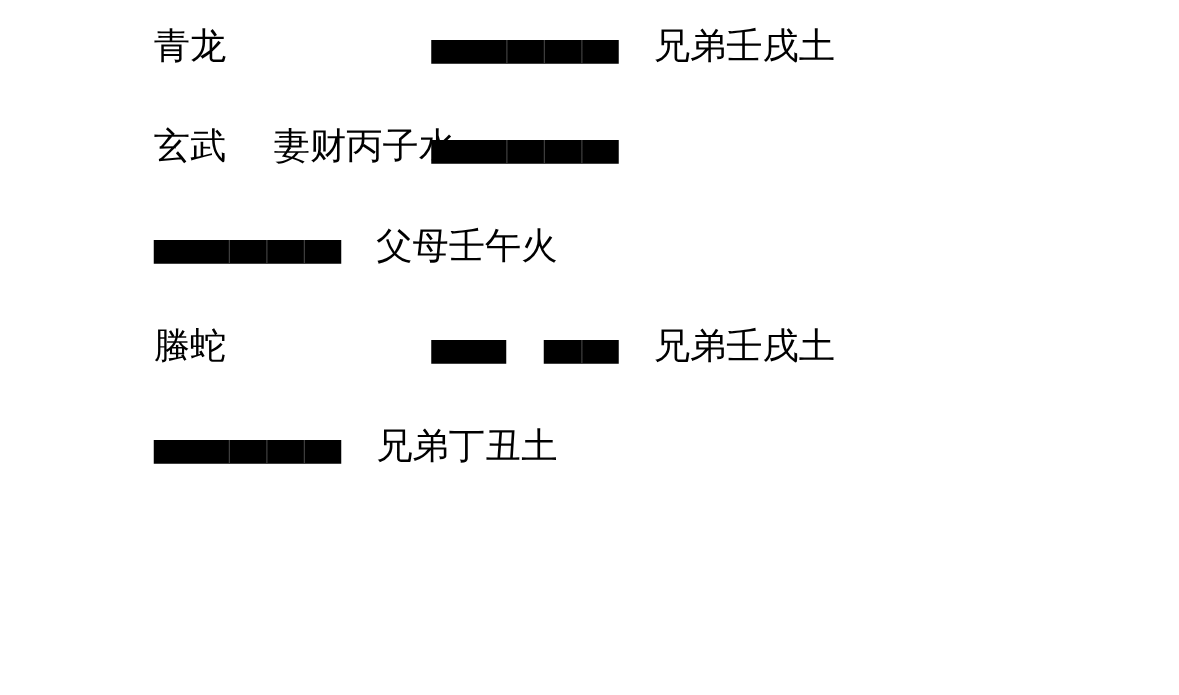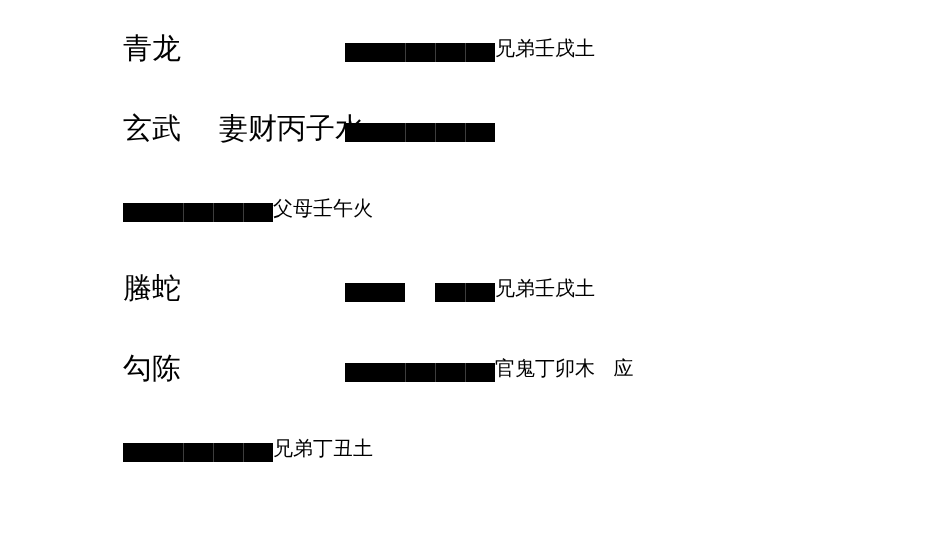--- a/index.html
+++ b/index.html
@@ -15,21 +15,21 @@
     overflow: hidden;
   }
   .stage {
     position: relative;
     width: 943px;
     height: 556px;
     background: #ffffff;
   }
   .rows {
     position: absolute;
-    top: 12px;
+    top: 1px;
     left: 0;
     width: 943px;
   }
   .row {
     display: flex;
     align-items: center;
     height: 80px;
     padding-left: 123px;
     box-sizing: border-box;
   }
@@ -79,21 +79,22 @@
   .line-yin .seg-right {
     width: 60px;
     height: 19px;
     background-color: #000000;
     background-image: linear-gradient(#3d3d3d, #3d3d3d);
     background-position: 30px 0;
     background-size: 1px 100%;
     background-repeat: no-repeat;
   }
   .right-cell {
-    font-size: 20px;
+    margin-left: 28px;
+    font-size: 29px;
     line-height: 1;
     white-space: nowrap;
     transform: translateY(-4px);
     letter-spacing: 0;
   }
   .marker {
     margin-left: 13px;
   }
   .marker:empty {
     margin-left: 0;
@@ -142,31 +143,20 @@
         <div class="seg-left"></div>
         <div class="seg-gap"></div>
         <div class="seg-right"></div>
       </div>
       <div class="right-cell">
         <span>兄弟壬戌土</span>
         <span class="marker"></span>
       </div>
     </div>
 
-    <div class="row">
-      <div class="left-cell">
-        <span>勾陈</span>
-        <span class="hidden-spirit"></span>
-      </div>
-      <div class="line line-yang"></div>
-      <div class="right-cell">
-        <span>官鬼丁卯木</span>
-        <span class="marker">应</span>
-      </div>
-    </div>
 
     <div class="row">
       <div class="line line-yang"></div>
       <div class="right-cell">
         <span>兄弟丁丑土</span>
         <span class="marker"></span>
       </div>
     </div>
 
   </div>

